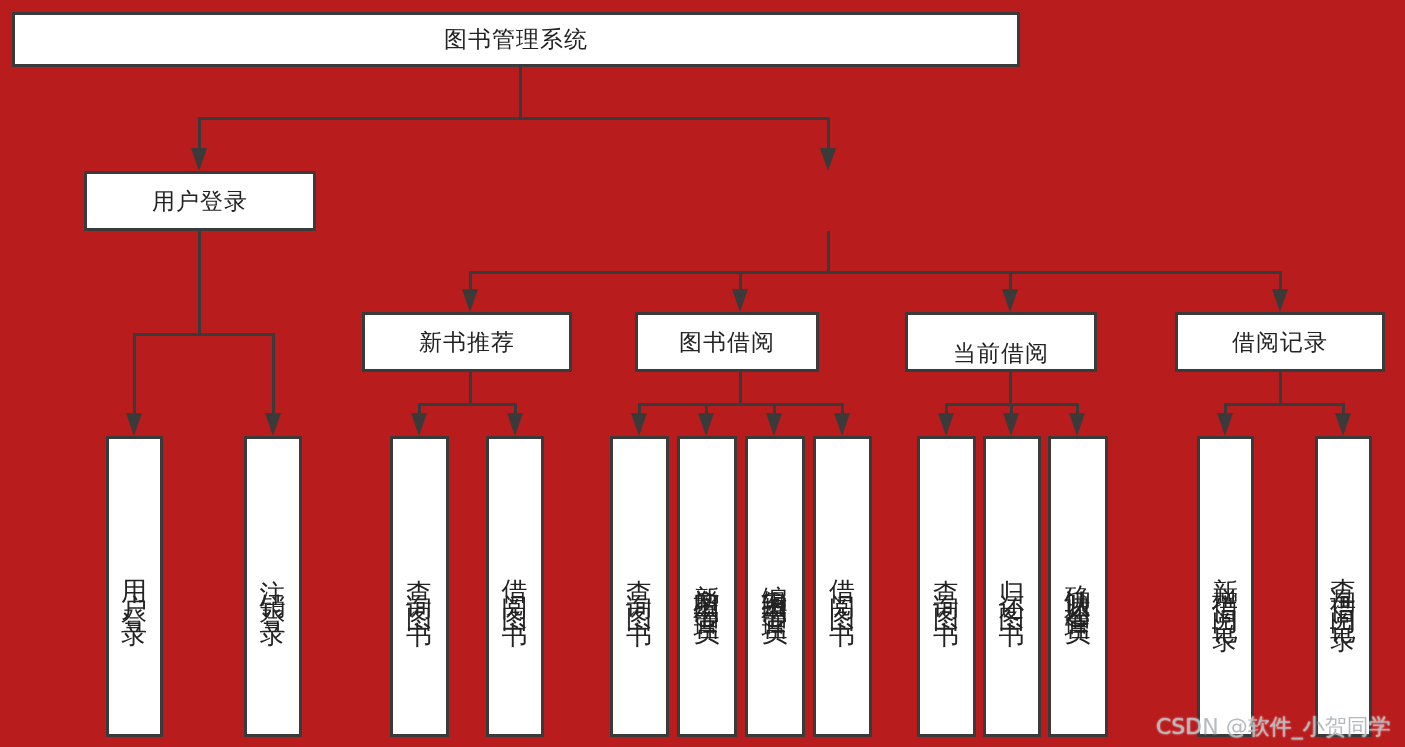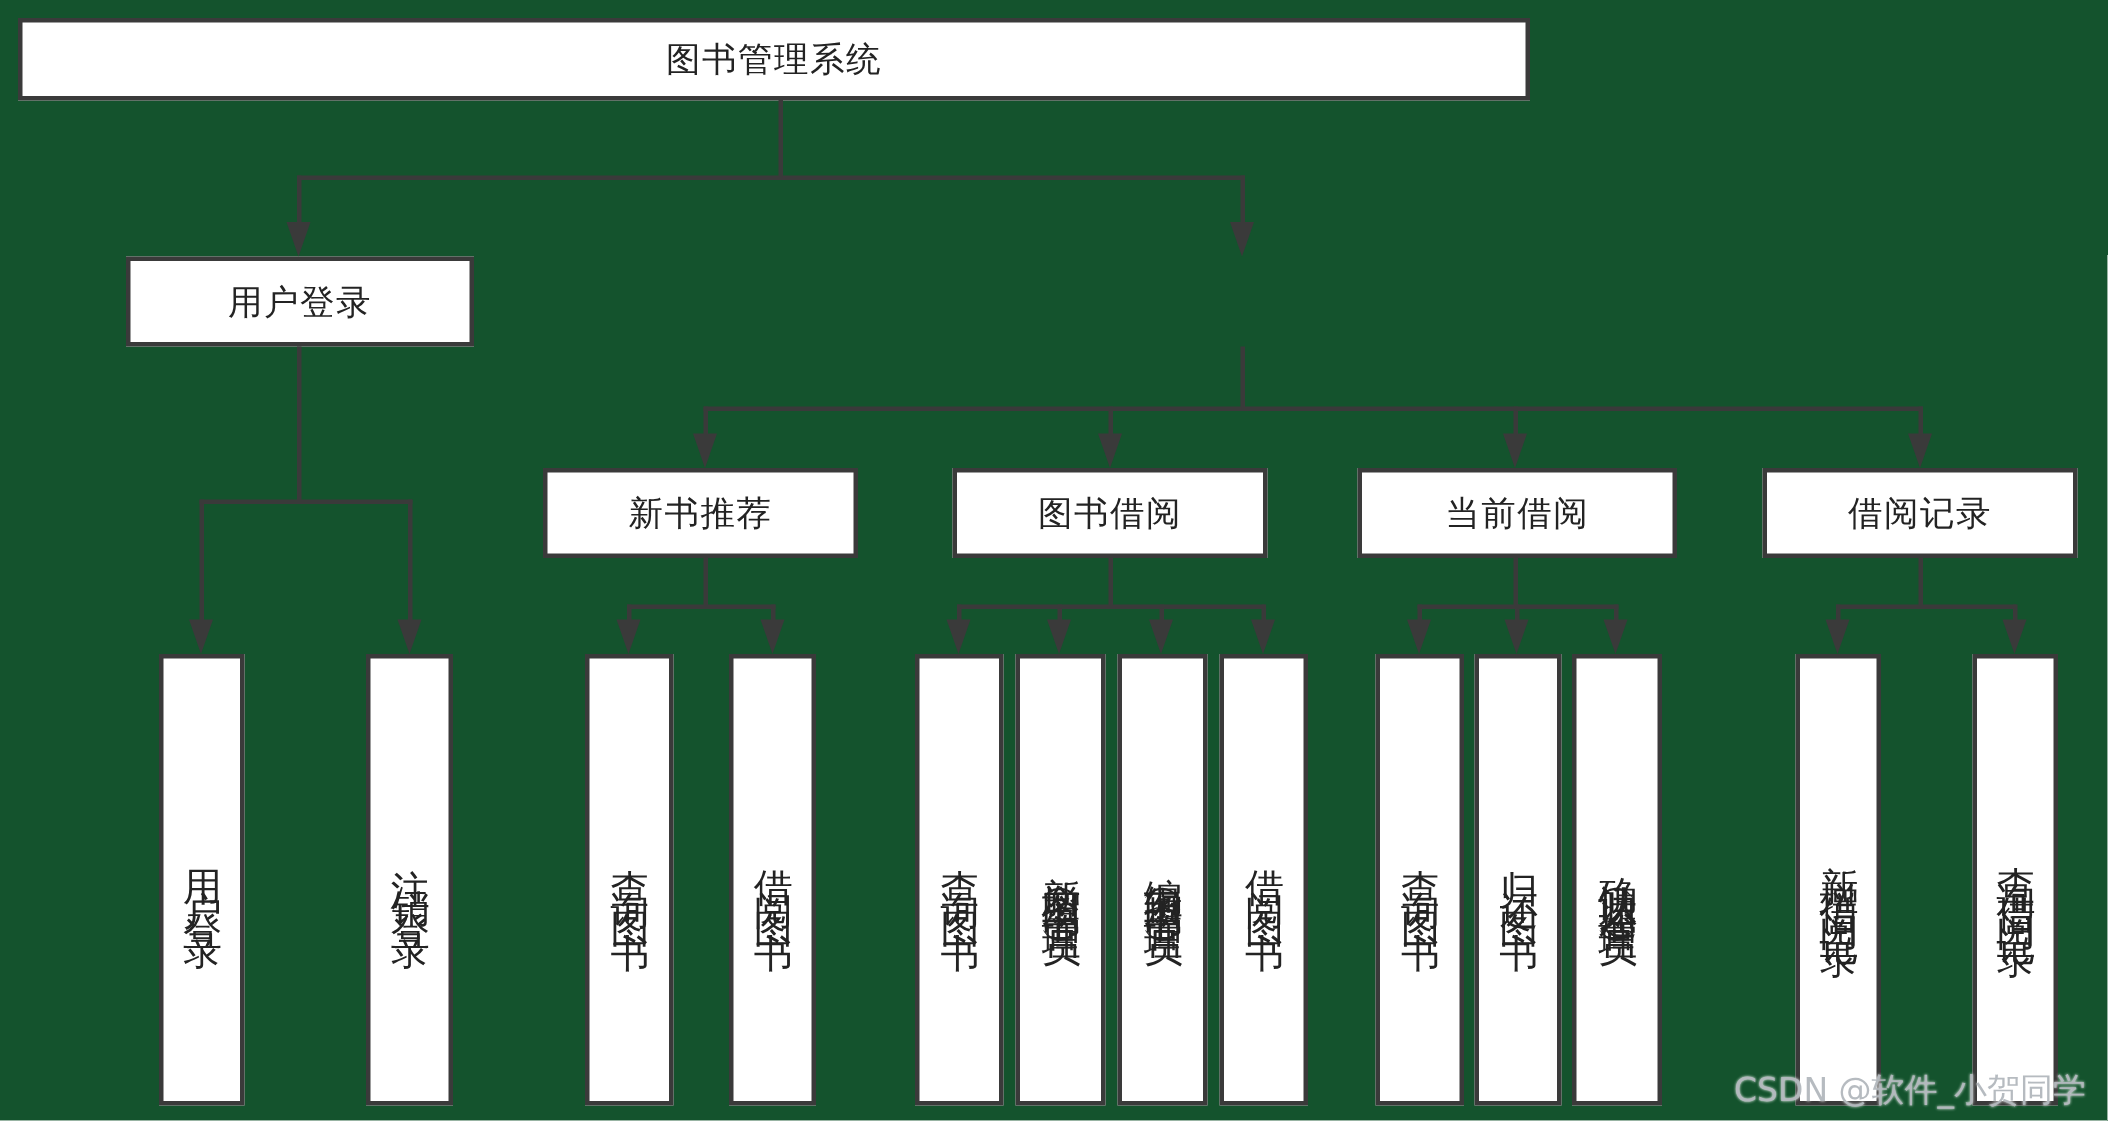--- a/index.html
+++ b/index.html
@@ -1,20 +1,20 @@
 <!DOCTYPE html>
 <html><head>
 <meta charset="utf-8">
 <style>
   html, body { margin: 0; padding: 0; background: #ffffff; }
   .canvas {
     position: relative;
     width: 1405px;
     height: 747px;
-    background: #14532d;
+    background: #b91c1c;
     font-family: "DejaVu Sans", sans-serif;
     color: #232323;
     overflow: hidden;
   }
   .box {
     position: absolute;
     box-sizing: border-box;
     border: 3px solid #3a3a3a;
     background: #ffffff;
     display: flex;
@@ -67,25 +67,25 @@
 
   <div class="box" style="left:84px; top:171px; width:232px; height:60px;">
     <span class="hlabel">用户登录</span>
   </div>
 
 
   <div class="box" style="left:362px; top:312px; width:210px; height:60px;">
     <span class="hlabel">新书推荐</span>
   </div>
 
-  <div class="box" style="left:635px; top:312px; width:210px; height:60px;justify-content:center;">
+  <div class="box" style="left:635px; top:312px; width:184px; height:60px;justify-content:center;">
     <span class="hlabel">图书借阅</span>
   </div>
 
-  <div class="box" style="left:905px; top:312px; width:213px; height:60px;">
+  <div class="box" style="left:905px; top:312px; width:192px; height:60px;align-items:flex-end;">
     <span class="hlabel">当前借阅</span>
   </div>
 
   <div class="box" style="left:1175px; top:312px; width:210px; height:60px;">
     <span class="hlabel">借阅记录</span>
   </div>
 
   <div class="box vbox ls4" style="left:106px; top:436px; width:57px; height:301px;">
     <span>用户登录</span>
   </div>

